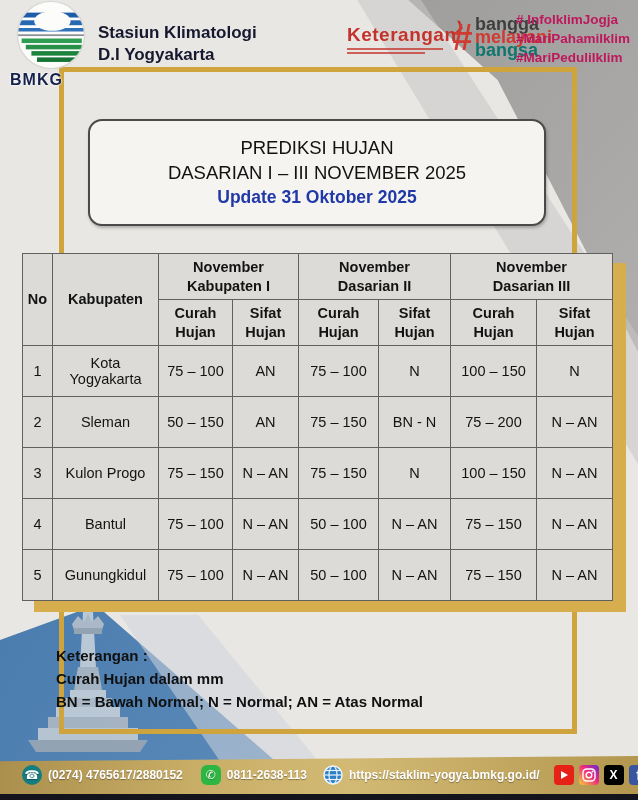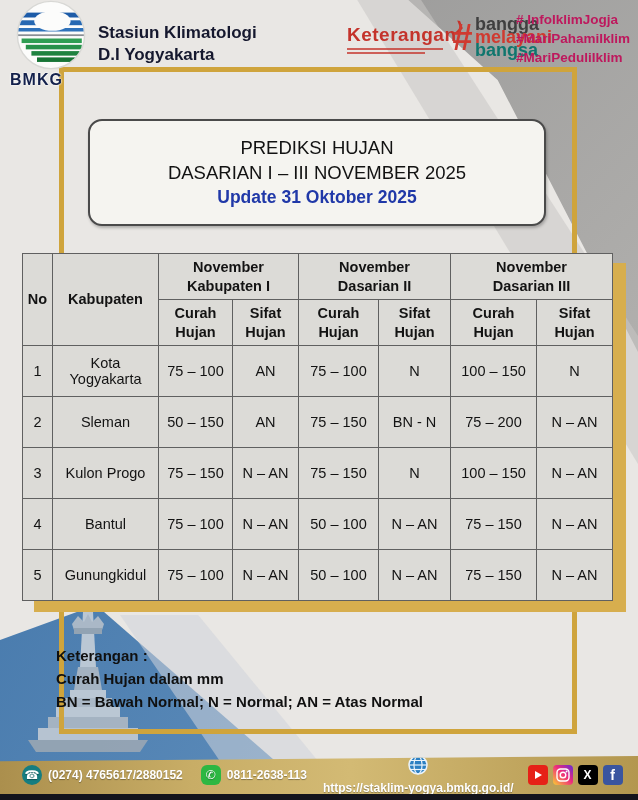--- a/index.html
+++ b/index.html
@@ -92,21 +92,21 @@
   
   .footer-bar{
     position:absolute; left:0; top:756px; width:638px; height:38px;
     background:linear-gradient(90deg,#ab8f4d 0%,#c8ad66 30%,#d3ba74 55%,#b3974f 100%);
     clip-path:polygon(0 14%,100% 0,100% 100%,0 100%);
     display:flex; align-items:center;
   }
   .bottom-strip{ position:absolute; left:0; top:794px; width:638px; height:6px; background:#14141c; }
   .chip{ display:flex; align-items:center; gap:6px; color:#fff; font-weight:bold;
     font-size:12px; text-shadow:0 1px 1px rgba(0,0,0,.35); white-space:nowrap; }
-  .chip.phone{ margin-left:22px; } .chip.wa{ margin-left:18px; } .chip.web{ margin-left:16px;flex-direction:column; }
+  .chip.phone{ margin-left:22px; } .chip.wa{ margin-left:18px; } .chip.web{ margin-left:16px; }
   .socials{ display:flex; align-items:center; gap:5px; margin-left:14px; }
   .ic{ width:20px; height:20px; border-radius:50%; display:flex; align-items:center;
     justify-content:center; flex:0 0 auto; }
   .ic.sq{ border-radius:4px; }
   .ic-phone{ background:#157d80; color:#fff; font-size:12px; }
   .ic-wa{ background:#2db742; color:#fff; font-size:12px; border-radius:6px; }
   .ic-yt{ background:#e62117; }
   .ic-ig{ background:linear-gradient(45deg,#f9ce34,#ee2a7b 55%,#6228d7); }
   .ic-x{ background:#000; color:#fff; font-weight:bold; font-size:12px; }
   .ic-fb{ background:#3a559f; color:#fff; font-weight:bold; font-size:14px; }

